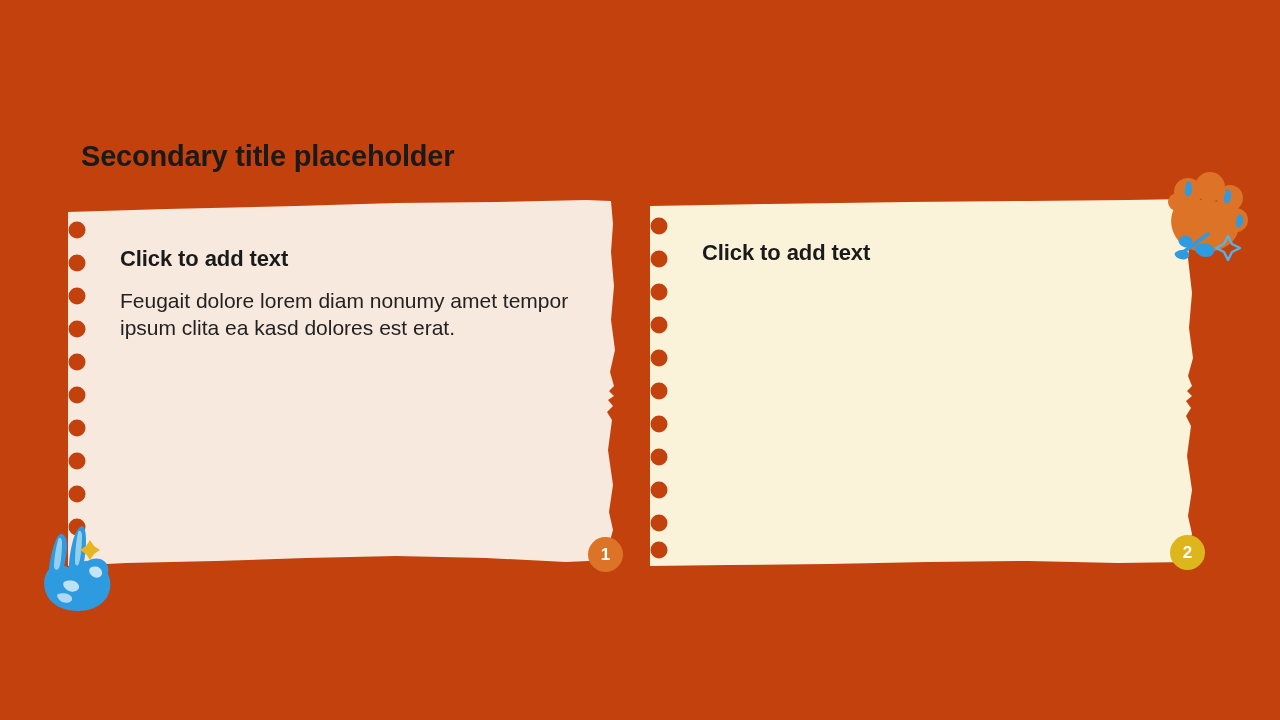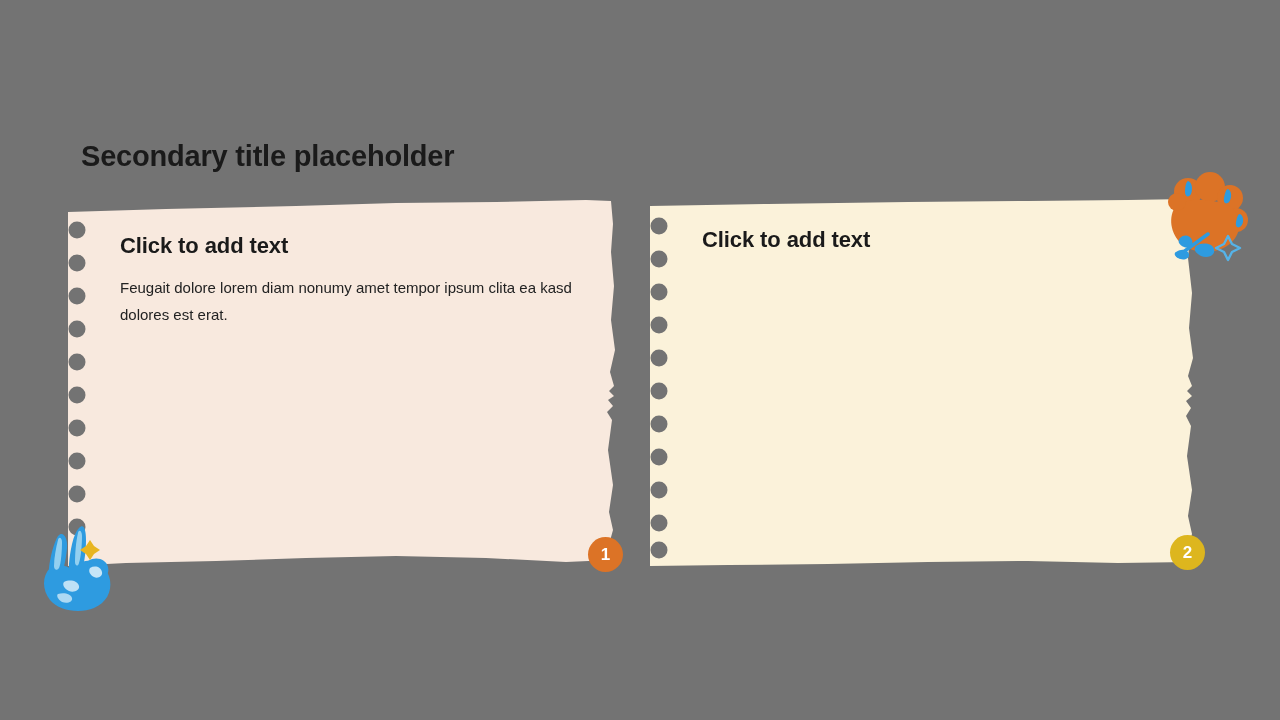--- a/index.html
+++ b/index.html
@@ -12,21 +12,21 @@
     height: 720px;
     position: relative;
     overflow: hidden;
     font-family: "Liberation Sans", sans-serif;
     -webkit-font-smoothing: antialiased;
   }
 
   .slide {
     position: absolute;
     inset: 0;
-    background: #737373;
+    background: #c2410c;
   }
 
   
   .slide-title {
     position: absolute;
     left: 81px;
     top: 138px;
     font-size: 29px;
     font-weight: bold;
     color: #1a1a1a;
@@ -52,25 +52,25 @@
     position: absolute;
     left: 54px;
     top: 28px;
     width: 478px;
   }
   .card-heading {
     font-size: 22px;
     font-weight: bold;
     color: #1a1a1a;
     line-height: 28px;
-    margin: 4px 0 14px 0;
+    margin: 17px 0 14px 0;
     letter-spacing: -0.1px;
   }
   .card-body {
-    font-size: 15px;
+    font-size: 21px;
     color: #222222;
     line-height: 27px;
     margin: 0;
   }
 
   #card-1 { left: 66px; width: 552px; }
   #card-2 { left: 648px; width: 552px; top: 198px; }
   #card-2 .card-content { top: 24px; width: 452px; }
 
   

